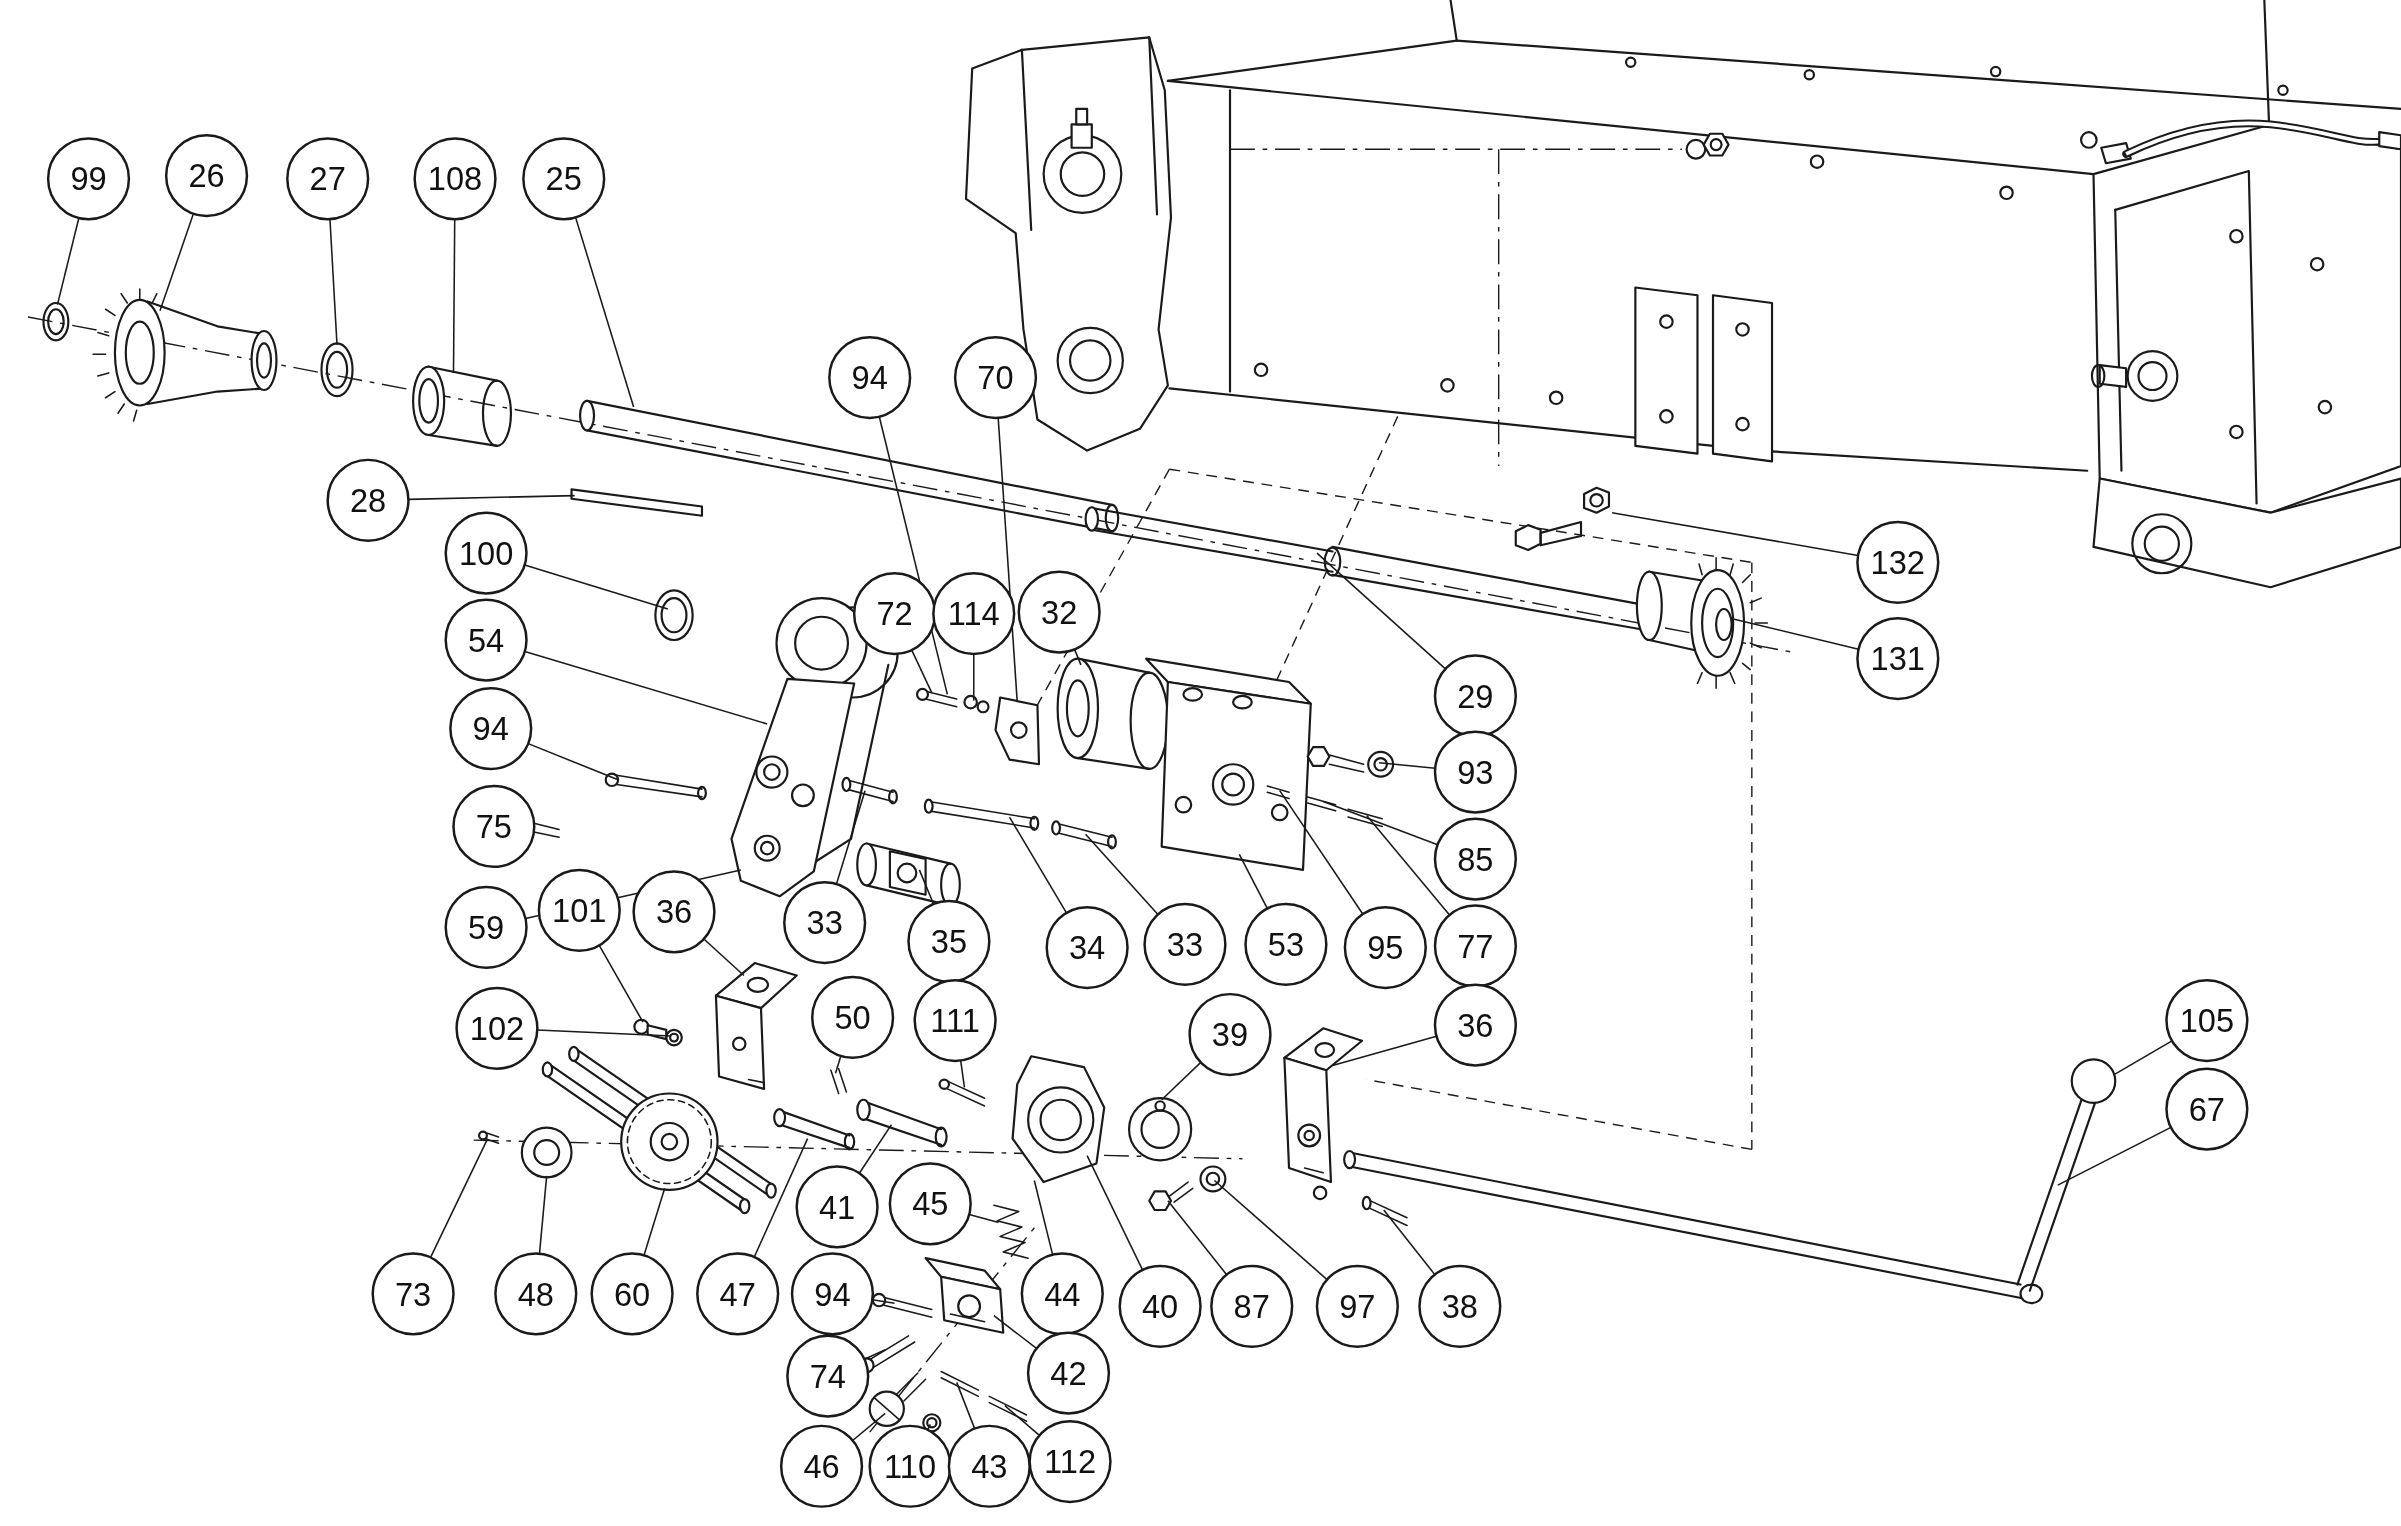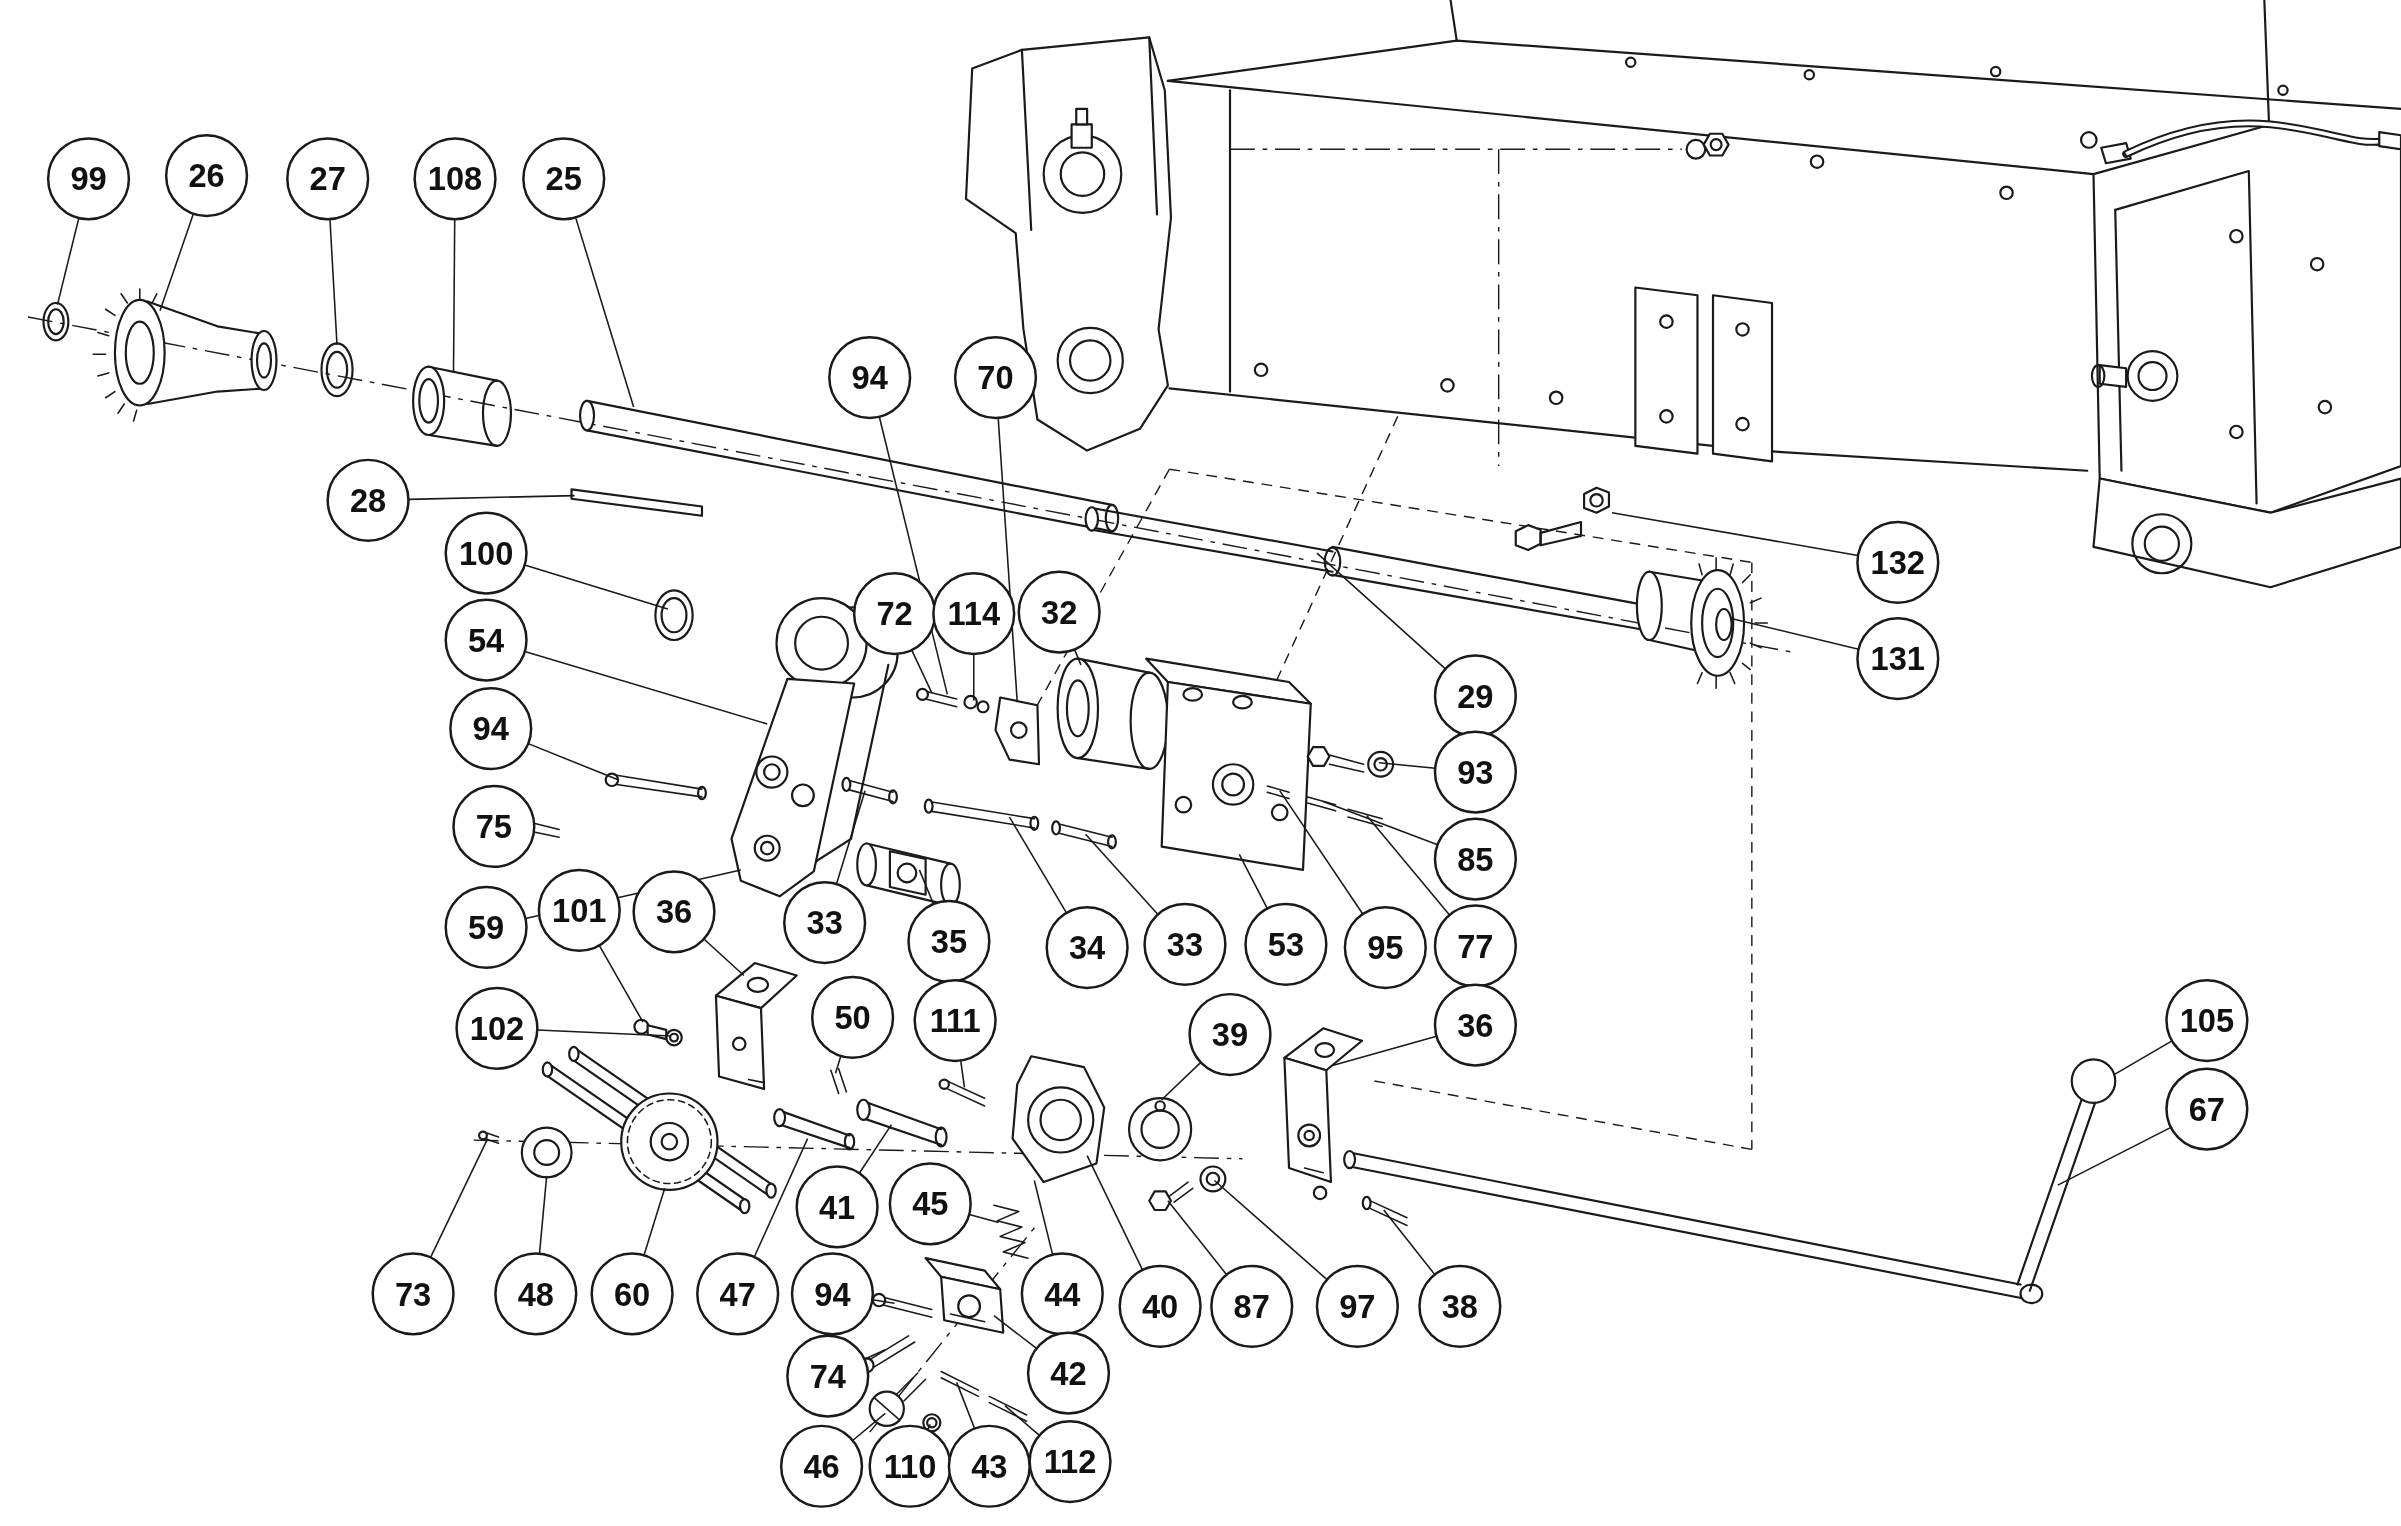--- a/index.html
+++ b/index.html
@@ -1,17 +1,17 @@
 <!DOCTYPE html>
 <html style="font-size:14.6px"><head>
 <meta charset="utf-8">
 <style>
   html,body{margin:0;padding:0;background:#ffffff;}
   body{width:2401px;height:1527px;overflow:hidden;font-family:"Liberation Sans","DejaVu Sans",sans-serif;}
-  #stage{width:2401px;height:1527px;font-weight:bold;}
+  #stage{width:2401px;height:1527px;}
   svg{display:block;width:2401px;height:1527px;background:#ffffff;}
   .s{stroke:#1a1a1a;stroke-width:1.4;fill:none;stroke-linecap:round;stroke-linejoin:round;}
   .thin{stroke-width:1;}
   .f{fill:#ffffff;}
   .cl{stroke:#1a1a1a;stroke-width:.9;fill:none;stroke-dasharray:16 5 3 5;}
   .dash{stroke:#1a1a1a;stroke-width:.9;fill:none;stroke-dasharray:7 5;}
   .leader{stroke:#1a1a1a;stroke-width:1;fill:none;}
   .balloon{fill:#ffffff;stroke:#1a1a1a;stroke-width:1.6;}
   .balloon-label{font-family:"Liberation Sans","DejaVu Sans",sans-serif;font-size:21px;fill:#111111;}
 </style>

